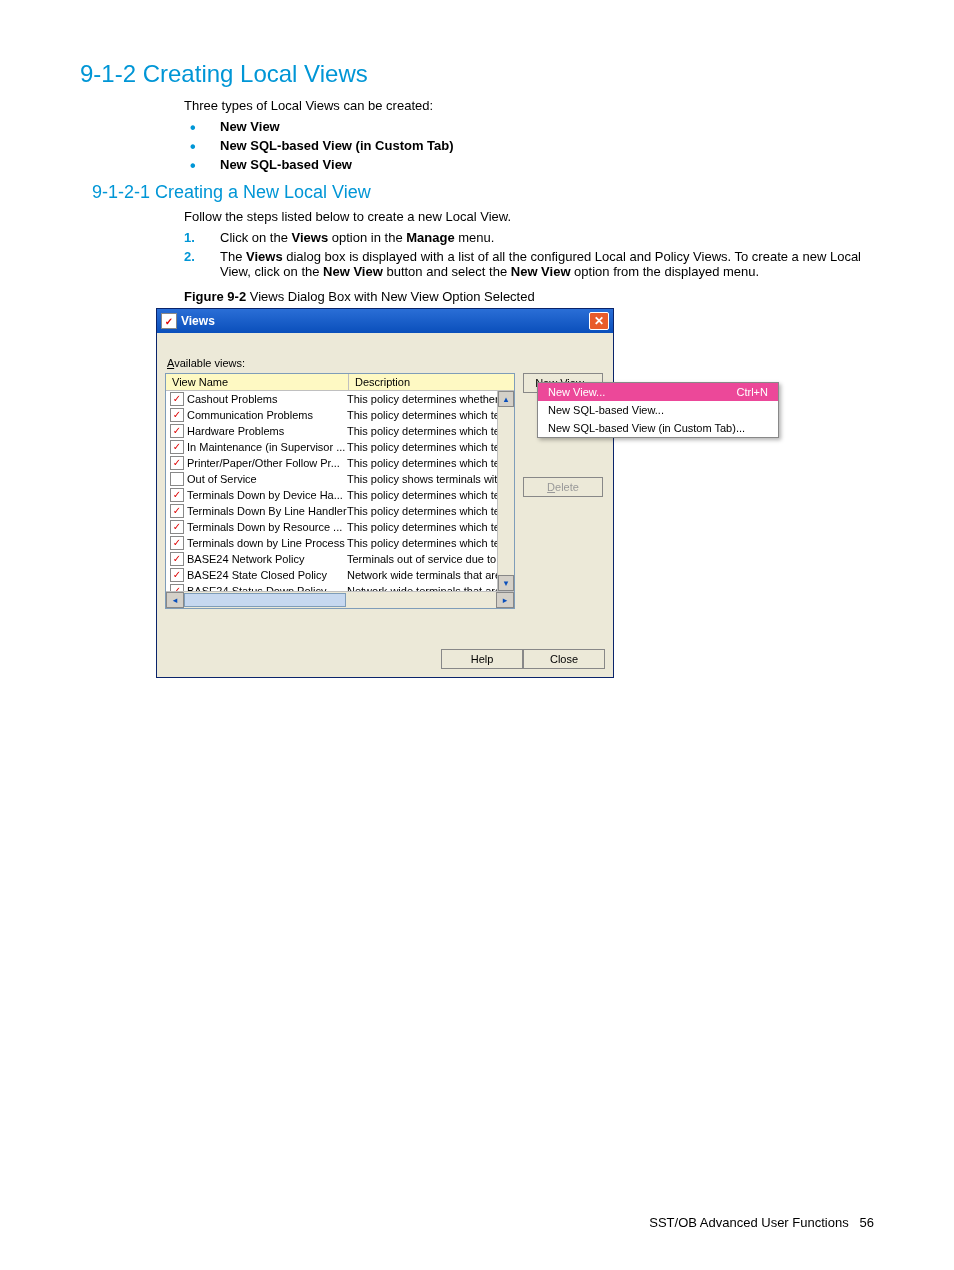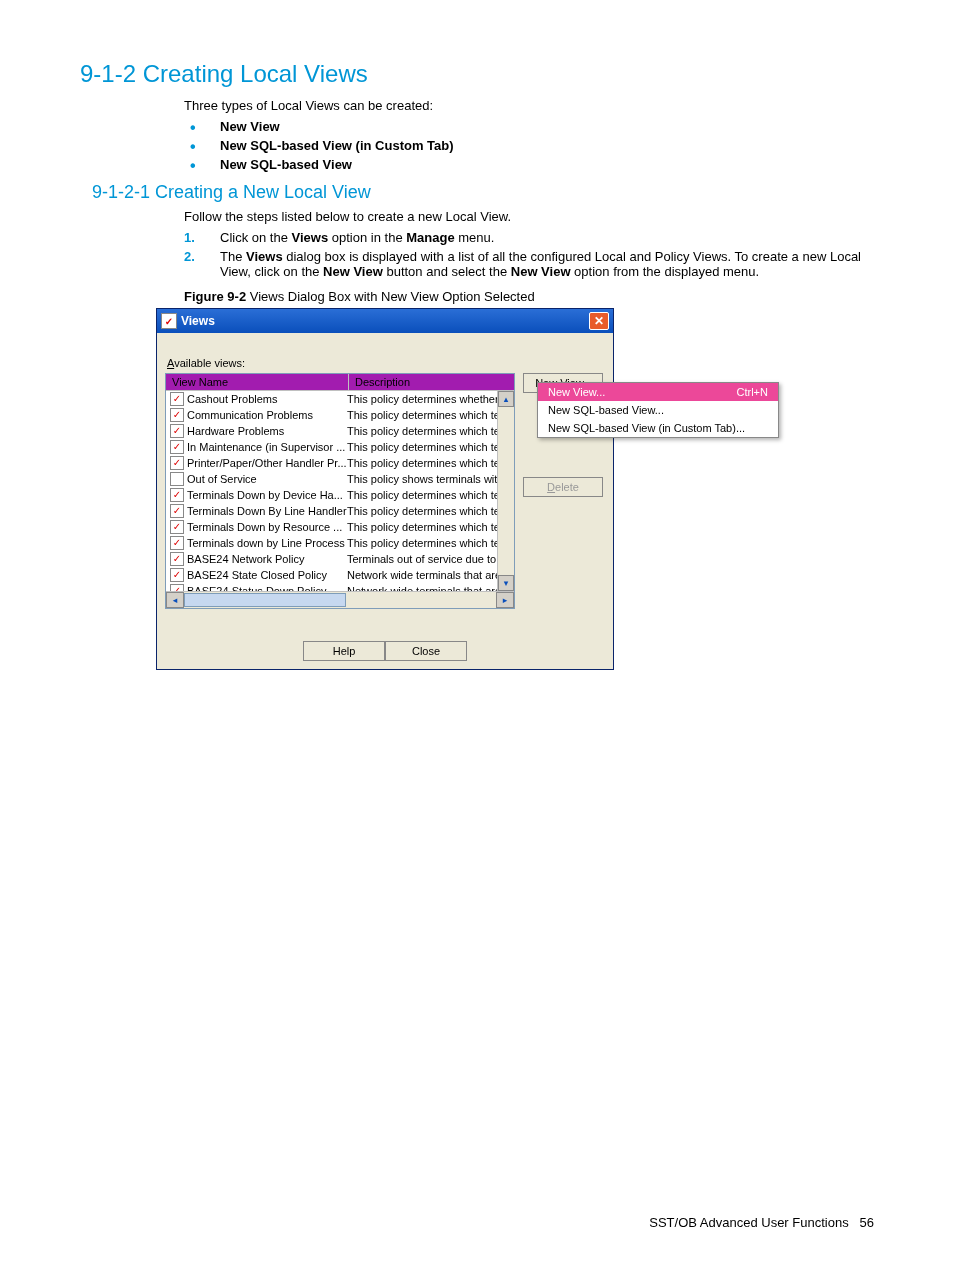--- a/index.html
+++ b/index.html
@@ -143,21 +143,21 @@
   }
   .list-box {
     background: #fff;
     border: 1px solid #7f9db9;
     width: 348px;
     height: 234px;
     display: flex;
     flex-direction: column;
   }
   .list-head {
-    background: #a21caf;
+    background: #fef9c3;
     border-bottom: 1px solid #c0c0c0;
     display: flex;
     font-size: 11px;
   }
   .list-head .col1 {
     width: 170px;
     padding: 2px 6px;
     border-right: 1px solid #c0c0c0;
   }
   .list-head .col2 {
@@ -261,22 +261,22 @@
     background: #ece9d8;
     border: 1px solid #888;
     padding: 3px 4px;
     text-align: center;
     font-size: 11px;
   }
   .btn.drop::after { content: " ▾"; font-size: 9px; }
   .btn.disabled { color: #999; }
   .footer-btns {
     display: flex;
-    justify-content: center;
-    margin-top: 32px;
+    justify-content: flex-end;
+    margin-top: 40px;
   }
   .footer-btns .btn { width: 72px; }
 
   
   .dropdown-menu {
     position: absolute;
     left: 381px;
     top: 74px;
     width: 240px;
     background: #fff;
@@ -373,21 +373,21 @@
                       <span class="c1">Hardware Problems</span>
                       <span class="c2">This policy determines which term..</span>
                     </div>
                     <div class="row">
                       <span class="chk">✓</span>
                       <span class="c1">In Maintenance (in Supervisor ...</span>
                       <span class="c2">This policy determines which term..</span>
                     </div>
                     <div class="row">
                       <span class="chk">✓</span>
-                      <span class="c1">Printer/Paper/Other Handler Pr...</span>
+                      <span class="c1">Printer/Paper/Other Follow Pr...</span>
                       <span class="c2">This policy determines which term..</span>
                     </div>
                     <div class="row">
                       <span class="chk"></span>
                       <span class="c1">Out of Service</span>
                       <span class="c2">This policy shows terminals with f...</span>
                     </div>
                     <div class="row">
                       <span class="chk">✓</span>
                       <span class="c1">Terminals Down by Device Ha...</span>

